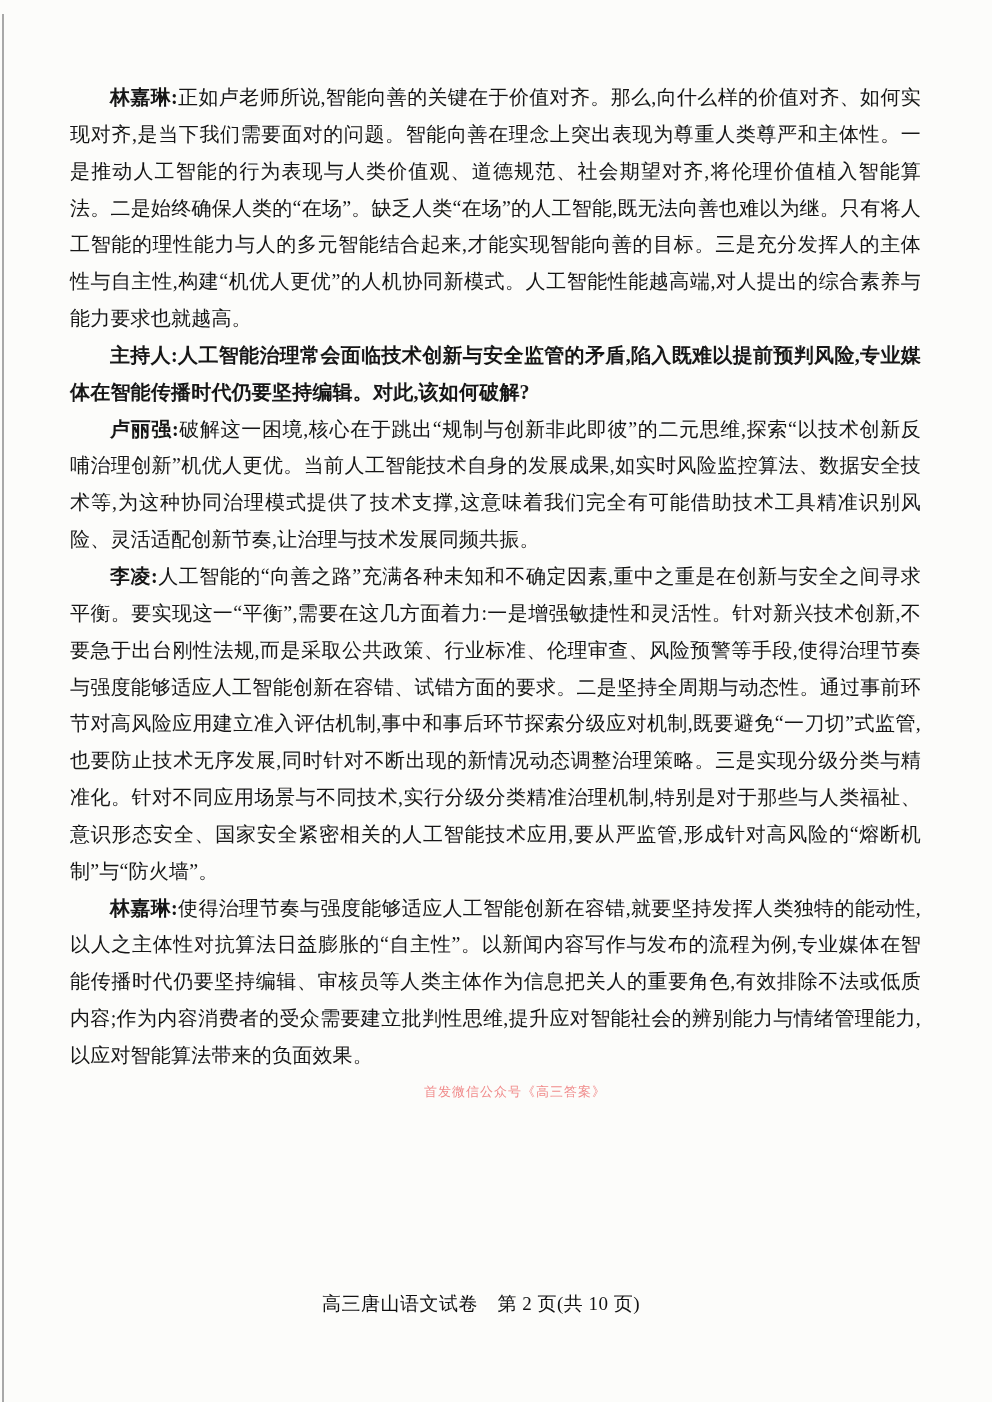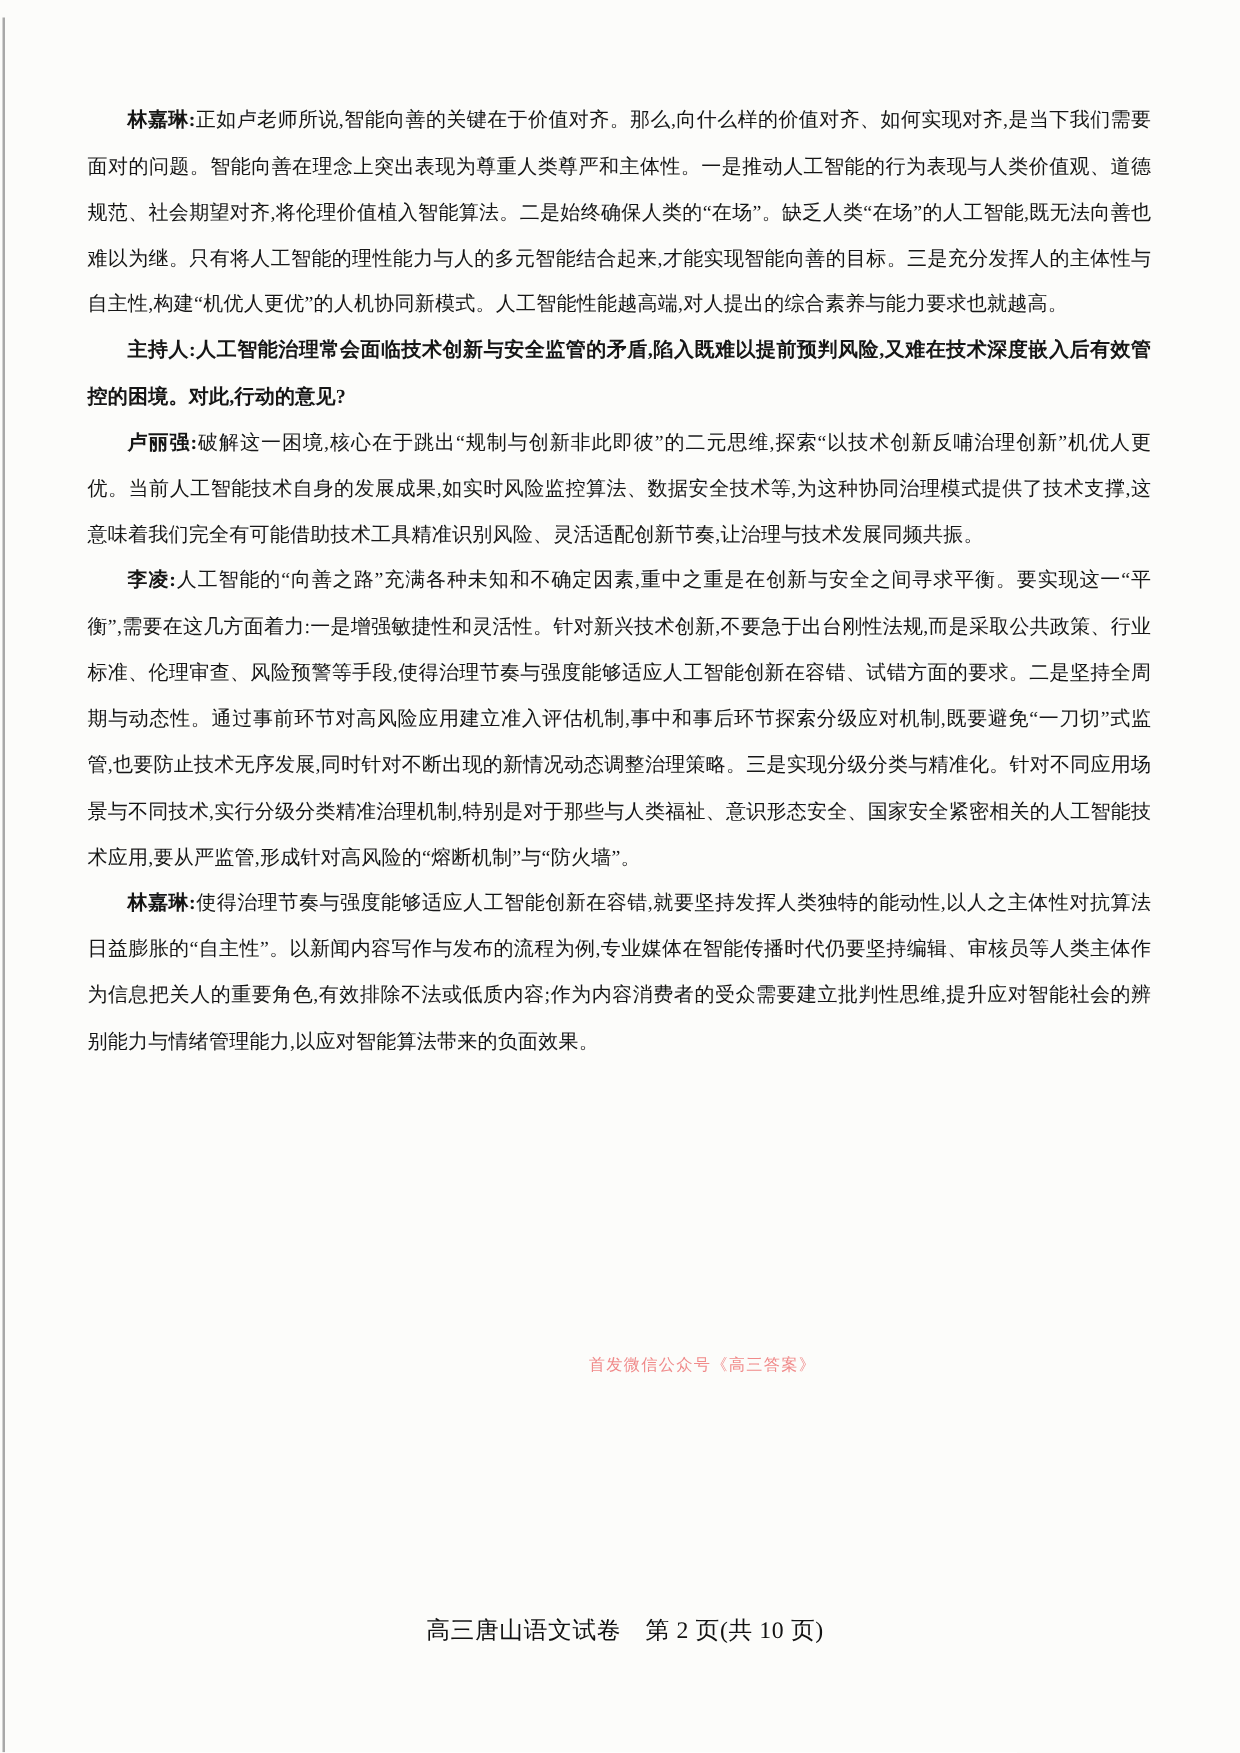--- a/index.html
+++ b/index.html
@@ -20,63 +20,61 @@
     background: #a8a8a8;
   }
   .content {
     position: absolute;
     left: 70px;
     top: 79px;
     width: 851px;
   }
   .para {
     margin: 0;
-    font-size: 16px;
+    font-size: 20px;
     line-height: 36.85px;
     text-align: justify;
     text-indent: 2em;
     color: #161616;
     letter-spacing: 0.2px;
   }
   .speaker { font-weight: bold; }
   .host-para { font-weight: bold; }
   .watermark {
     position: absolute;
     left: 424px;
     top: 1083px;
     font-size: 13px;
     letter-spacing: 1px;
     font-family: "Liberation Sans", "DejaVu Sans", sans-serif;
     white-space: nowrap;
-    margin-left: 47px;
   }
   .footer {
     position: absolute;
     top: 1291px;
     left: 0;
     width: 962px;
     text-align: center;
     font-size: 19px;
     color: #111111;
     letter-spacing: 0.5px;
-    padding-left: 19px;
   }
 </style>
 </head>
 <body>
 
 <div class="page">
 
   <div class="scan-line"></div>
 
   <div class="content">
 
     <p class="para"><span class="speaker">林嘉琳:</span><span>正如卢老师所说,智能向善的关键在于价值对齐。那么,向什么样的价值对齐、如何实现对齐,是当下我们需要面对的问题。智能向善在理念上突出表现为尊重人类尊严和主体性。一是推动人工智能的行为表现与人类价值观、道德规范、社会期望对齐,将伦理价值植入智能算法。二是始终确保人类的“在场”。缺乏人类“在场”的人工智能,既无法向善也难以为继。只有将人工智能的理性能力与人的多元智能结合起来,才能实现智能向善的目标。三是充分发挥人的主体性与自主性,构建“机优人更优”的人机协同新模式。人工智能性能越高端,对人提出的综合素养与能力要求也就越高。</span></p>
 
-    <p class="para host-para"><span class="speaker">主持人:</span><span>人工智能治理常会面临技术创新与安全监管的矛盾,陷入既难以提前预判风险,又难在技术深度嵌入后有效管控的困境。对此,行动的意见?</span></p>
+    <p class="para host-para"><span class="speaker">主持人:</span><span>人工智能治理常会面临技术创新与安全监管的矛盾,陷入既难以提前预判风险,专业媒体在智能传播时代仍要坚持编辑。对此,该如何破解?</span></p>
 
     <p class="para"><span class="speaker">卢丽强:</span><span>破解这一困境,核心在于跳出“规制与创新非此即彼”的二元思维,探索“以技术创新反哺治理创新”机优人更优。当前人工智能技术自身的发展成果,如实时风险监控算法、数据安全技术等,为这种协同治理模式提供了技术支撑,这意味着我们完全有可能借助技术工具精准识别风险、灵活适配创新节奏,让治理与技术发展同频共振。</span></p>
 
     <p class="para"><span class="speaker">李凌:</span><span>人工智能的“向善之路”充满各种未知和不确定因素,重中之重是在创新与安全之间寻求平衡。要实现这一“平衡”,需要在这几方面着力:一是增强敏捷性和灵活性。针对新兴技术创新,不要急于出台刚性法规,而是采取公共政策、行业标准、伦理审查、风险预警等手段,使得治理节奏与强度能够适应人工智能创新在容错、试错方面的要求。二是坚持全周期与动态性。通过事前环节对高风险应用建立准入评估机制,事中和事后环节探索分级应对机制,既要避免“一刀切”式监管,也要防止技术无序发展,同时针对不断出现的新情况动态调整治理策略。三是实现分级分类与精准化。针对不同应用场景与不同技术,实行分级分类精准治理机制,特别是对于那些与人类福祉、意识形态安全、国家安全紧密相关的人工智能技术应用,要从严监管,形成针对高风险的“熔断机制”与“防火墙”。</span></p>
 
     <p class="para"><span class="speaker">林嘉琳:</span><span>使得治理节奏与强度能够适应人工智能创新在容错,就要坚持发挥人类独特的能动性,以人之主体性对抗算法日益膨胀的“自主性”。以新闻内容写作与发布的流程为例,专业媒体在智能传播时代仍要坚持编辑、审核员等人类主体作为信息把关人的重要角色,有效排除不法或低质内容;作为内容消费者的受众需要建立批判性思维,提升应对智能社会的辨别能力与情绪管理能力,以应对智能算法带来的负面效果。</span></p>
 
 
   </div>
 

